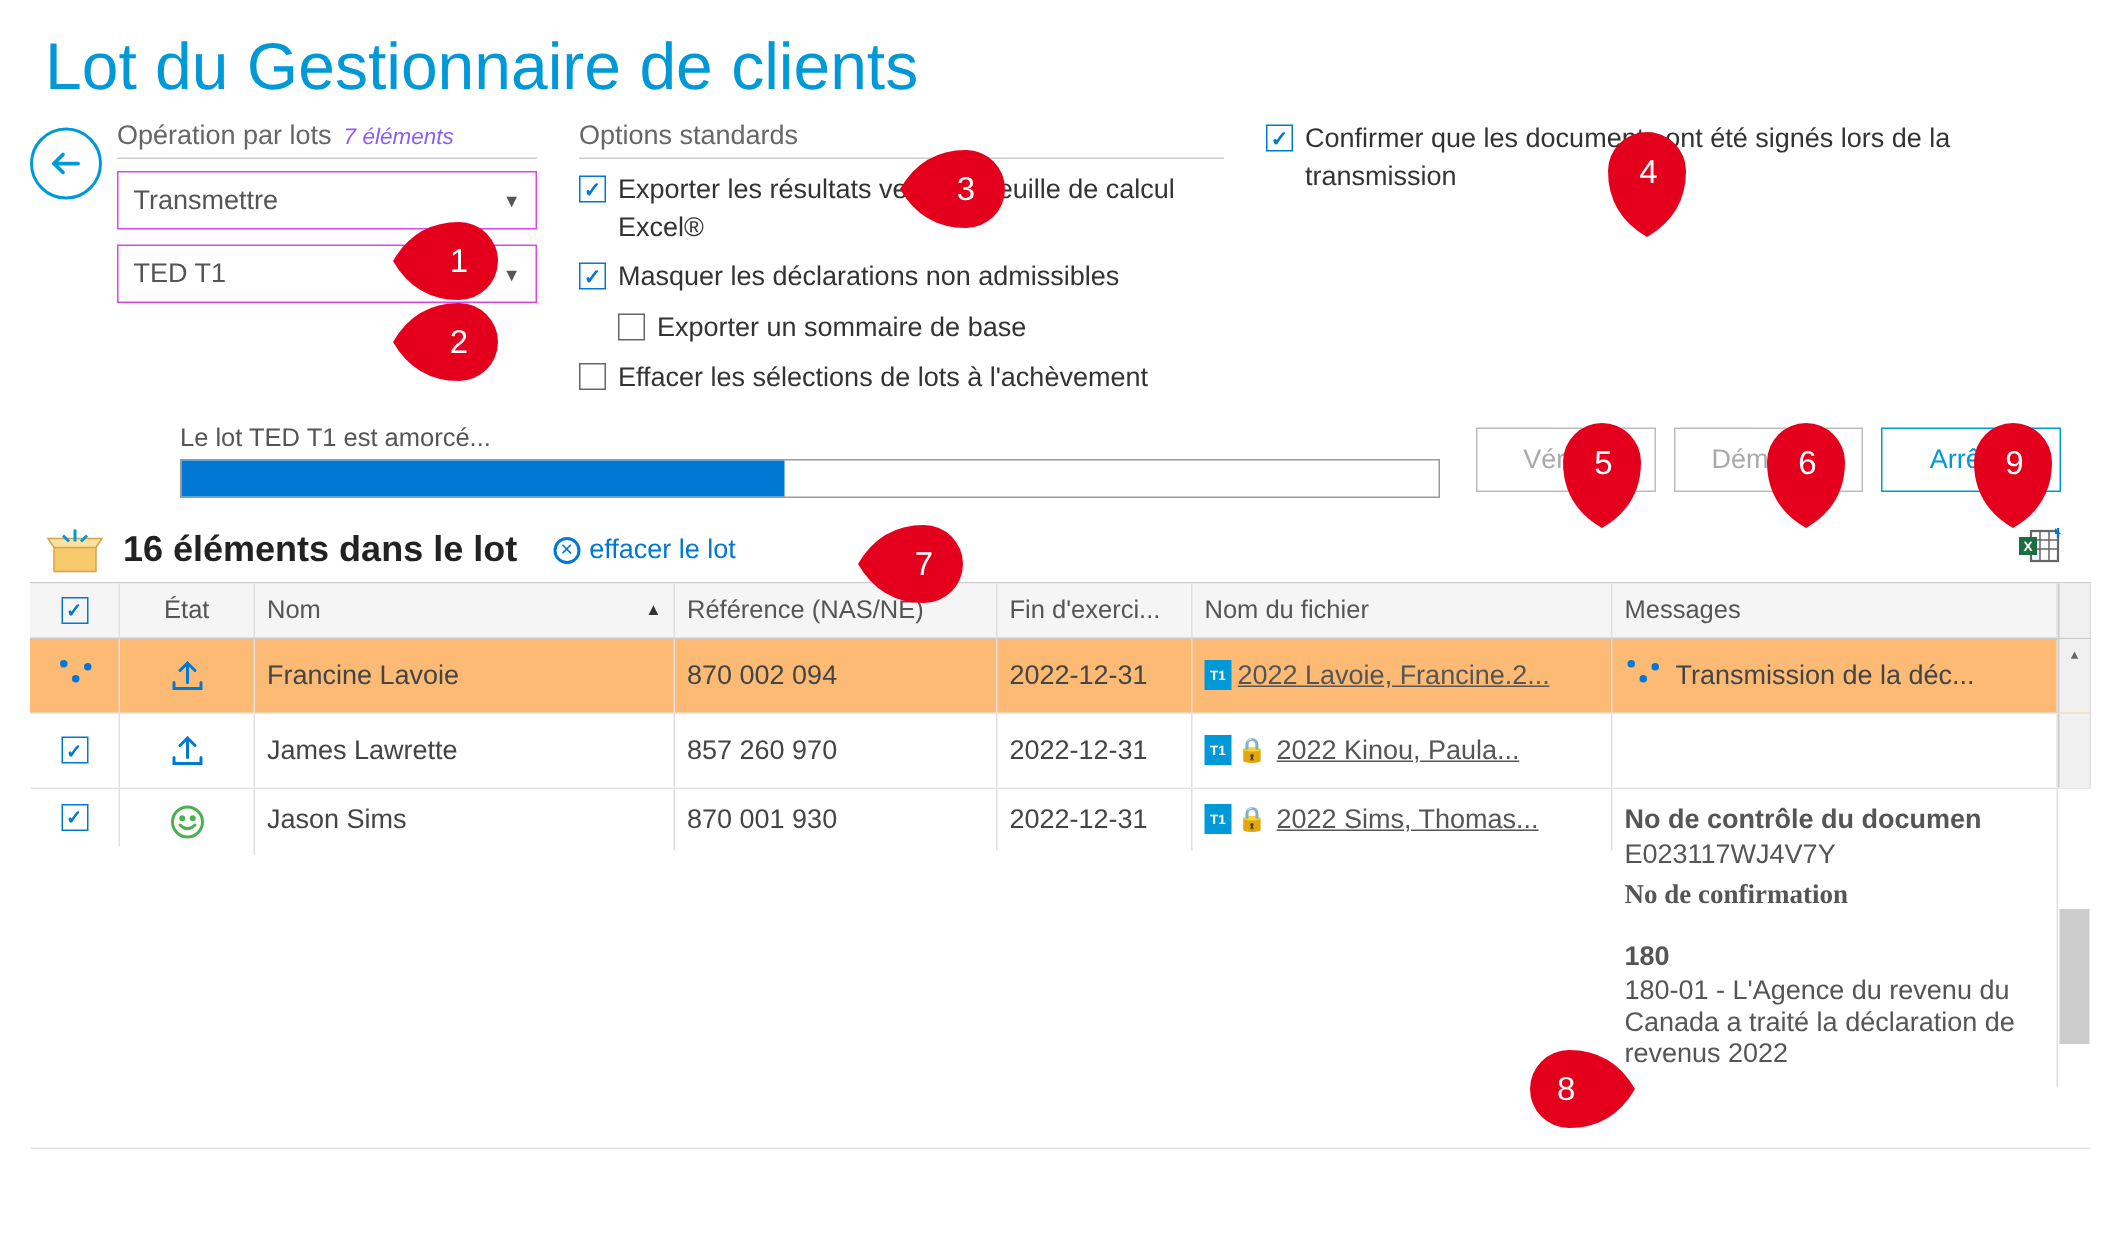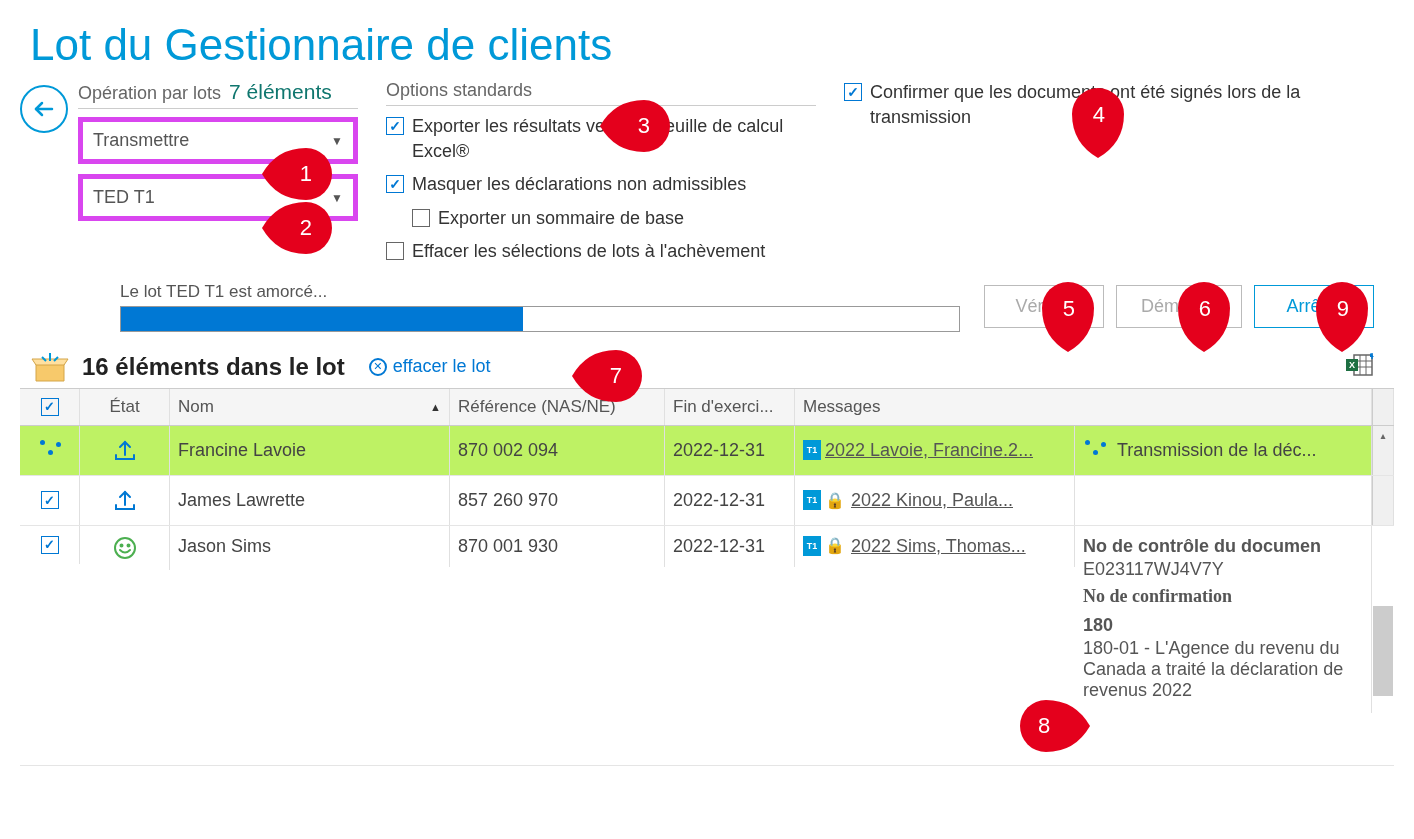--- a/index.html
+++ b/index.html
@@ -7,22 +7,22 @@
 .container { padding: 20px 20px 0 20px; }
 .title { font-size: 44px; font-weight: 300; color: #0099d8; margin-bottom: 10px; margin-left: 10px; }
 .top-row { display: flex; gap: 10px; align-items: flex-start; }
 .back-btn { width: 48px; height: 48px; border: 2px solid #0099d8; border-radius: 50%; display: flex; align-items: center; justify-content: center; color: #0099d8; font-size: 24px; cursor: pointer; margin-top: 5px; flex-shrink: 0; }
 .back-btn svg { stroke: #0099d8; }
 .columns { display: flex; flex: 1; gap: 28px; }
 .col1 { width: 280px; }
 .col2 { width: 430px; }
 .col3 { flex: 1; }
 .section-header { display: flex; align-items: baseline; gap: 8px; border-bottom: 1px solid #ccc; padding-bottom: 4px; margin-bottom: 8px; font-size: 18px; color: #666; }
-.section-header .count { color: #0f766e; font-size: 21px; }
-.dropdown { border: 5px solid #d946ef; padding: 8px 10px; display: flex; justify-content: space-between; align-items: center; cursor: pointer; margin-bottom: 10px; font-size: 18px; color: #555; background: #fff; }
+.section-header .count { color: #8b5cf6; font-style: italic; font-size: 15px; }
+.dropdown { border: 1px solid #d946ef; padding: 8px 10px; display: flex; justify-content: space-between; align-items: center; cursor: pointer; margin-bottom: 10px; font-size: 18px; color: #555; background: #fff; }
 .dropdown-arrow { font-size: 12px; color: #555; }
 .checkbox-row { display: flex; align-items: flex-start; gap: 8px; margin-bottom: 8px; font-size: 18px; color: #333; }
 .checkbox-row .cb { width: 18px; height: 18px; border: 1px solid #666; flex-shrink: 0; display: flex; align-items: center; justify-content: center; margin-top: 3px; }
 .checkbox-row .cb.checked { background: #fff; border-color: #0078d4; }
 .checkbox-row .cb.checked::after { content: "✓"; color: #0078d4; font-size: 14px; font-weight: bold; line-height: 1; }
 .checkbox-row .label-text { flex: 1; line-height: 1.4; }
 .checkbox-row.indented { margin-left: 26px; }
 .progress-area { margin-left: 100px; margin-top: 10px; width: 840px; }
 .progress-label { font-size: 17px; color: #555; margin-bottom: 4px; }
 .progress-bar { border: 1px solid #999; height: 26px; background: #fff; position: relative; }
@@ -34,21 +34,21 @@
 .progress-wrapper { flex: 1; }
 .batch-header { display: flex; align-items: center; gap: 12px; margin-top: 20px; margin-left: 10px; }
 .box-icon { width: 40px; height: 30px; display: flex; align-items: center; justify-content: center; }
 .batch-title { font-size: 24px; font-weight: 600; color: #222; }
 .clear-batch { display: flex; align-items: center; gap: 6px; color: #0078d4; cursor: pointer; font-size: 18px; margin-left: 12px; }
 .clear-icon { width: 18px; height: 18px; border: 2px solid #0078d4; border-radius: 50%; display: flex; align-items: center; justify-content: center; font-size: 11px; color: #0078d4; }
 .export-excel { margin-left: auto; margin-right: 20px; cursor: pointer; }
 .grid { margin-top: 6px; border-top: 1px solid #ccc; }
 .grid-header { display: flex; background: #f5f5f5; border-bottom: 1px solid #ccc; }
 .grid-row { display: flex; border-bottom: 1px solid #e5e5e5; min-height: 50px; }
-.grid-row.alt { background: #bef264; }
+.grid-row.alt { background: #fdba74; }
 .cell { padding: 10px 8px; border-right: 1px solid #e0e0e0; display: flex; align-items: center; font-size: 18px; color: #444; }
 .grid-header .cell { font-size: 17px; color: #555; font-weight: 400; align-items: center; padding: 8px; }
 .c-check { width: 60px; justify-content: center; }
 .c-status { width: 90px; justify-content: center; }
 .c-name { width: 280px; }
 .c-ref { width: 215px; }
 .c-date { width: 130px; }
 .c-file { width: 280px; }
 .c-msg { flex: 1; }
 .c-msg.mblock { display: block; padding: 10px 8px; }
@@ -188,20 +188,21 @@
       <div class="cell c-check">
           <span class="header-cb"></span>
         </div>
       <div class="cell c-status">État</div>
       <div class="cell c-name">
           <span>Nom</span>
           <span class="sort-arrow">▲</span>
         </div>
       <div class="cell c-ref">Référence (NAS/NE)</div>
       <div class="cell c-date">Fin d'exerci...</div>
+      <div class="cell c-file">Nom du fichier</div>
       <div class="cell c-msg">Messages</div>
       <div class="cell c-scrollbar" style="padding:0;"></div>
     </div>
 
     <div class="grid-row alt">
       <div class="cell c-check">
           <span class="spinner-icon">
             <span></span>
             <span></span>
             <span></span>
@@ -272,21 +273,21 @@
       <div class="cell c-date" style="align-items:flex-start;">2022-12-31</div>
       <div class="cell c-file" style="align-items:flex-start;">
         <span class="file-icon">T1</span>
         <span class="lock-icon">🔒</span>
         <span class="file-link">2022 Sims, Thomas...</span>
       </div>
       <div class="cell c-msg mblock">
         <div class="msg-line msg-strong">No de contrôle du documen</div>
         <div class="msg-line">E023117WJ4V7Y</div>
         <div class="msg-line msg-strong" style="margin-top:6px;font-family:Liberation Serif, serif;">No de confirmation</div>
-        <div class="msg-line msg-strong" style="margin-top:8px;">180</div>
+        <div class="msg-line msg-strong" style="margin-top:20px;">180</div>
         <div class="msg-line">180-01 - L'Agence du revenu du Canada a traité la déclaration de revenus 2022</div>
       </div>
       <div class="cell c-scrollbar" style="padding:0; position:relative;">
         <div class="scrollbar-arrow up" style="top:-100px;">▴</div>
         <div class="scrollbar-thumb" style="top:80px; height:90px;"></div>
       </div>
     </div>
   </div>
 
   <div class="callout" style="top:148px; left:262px;">

